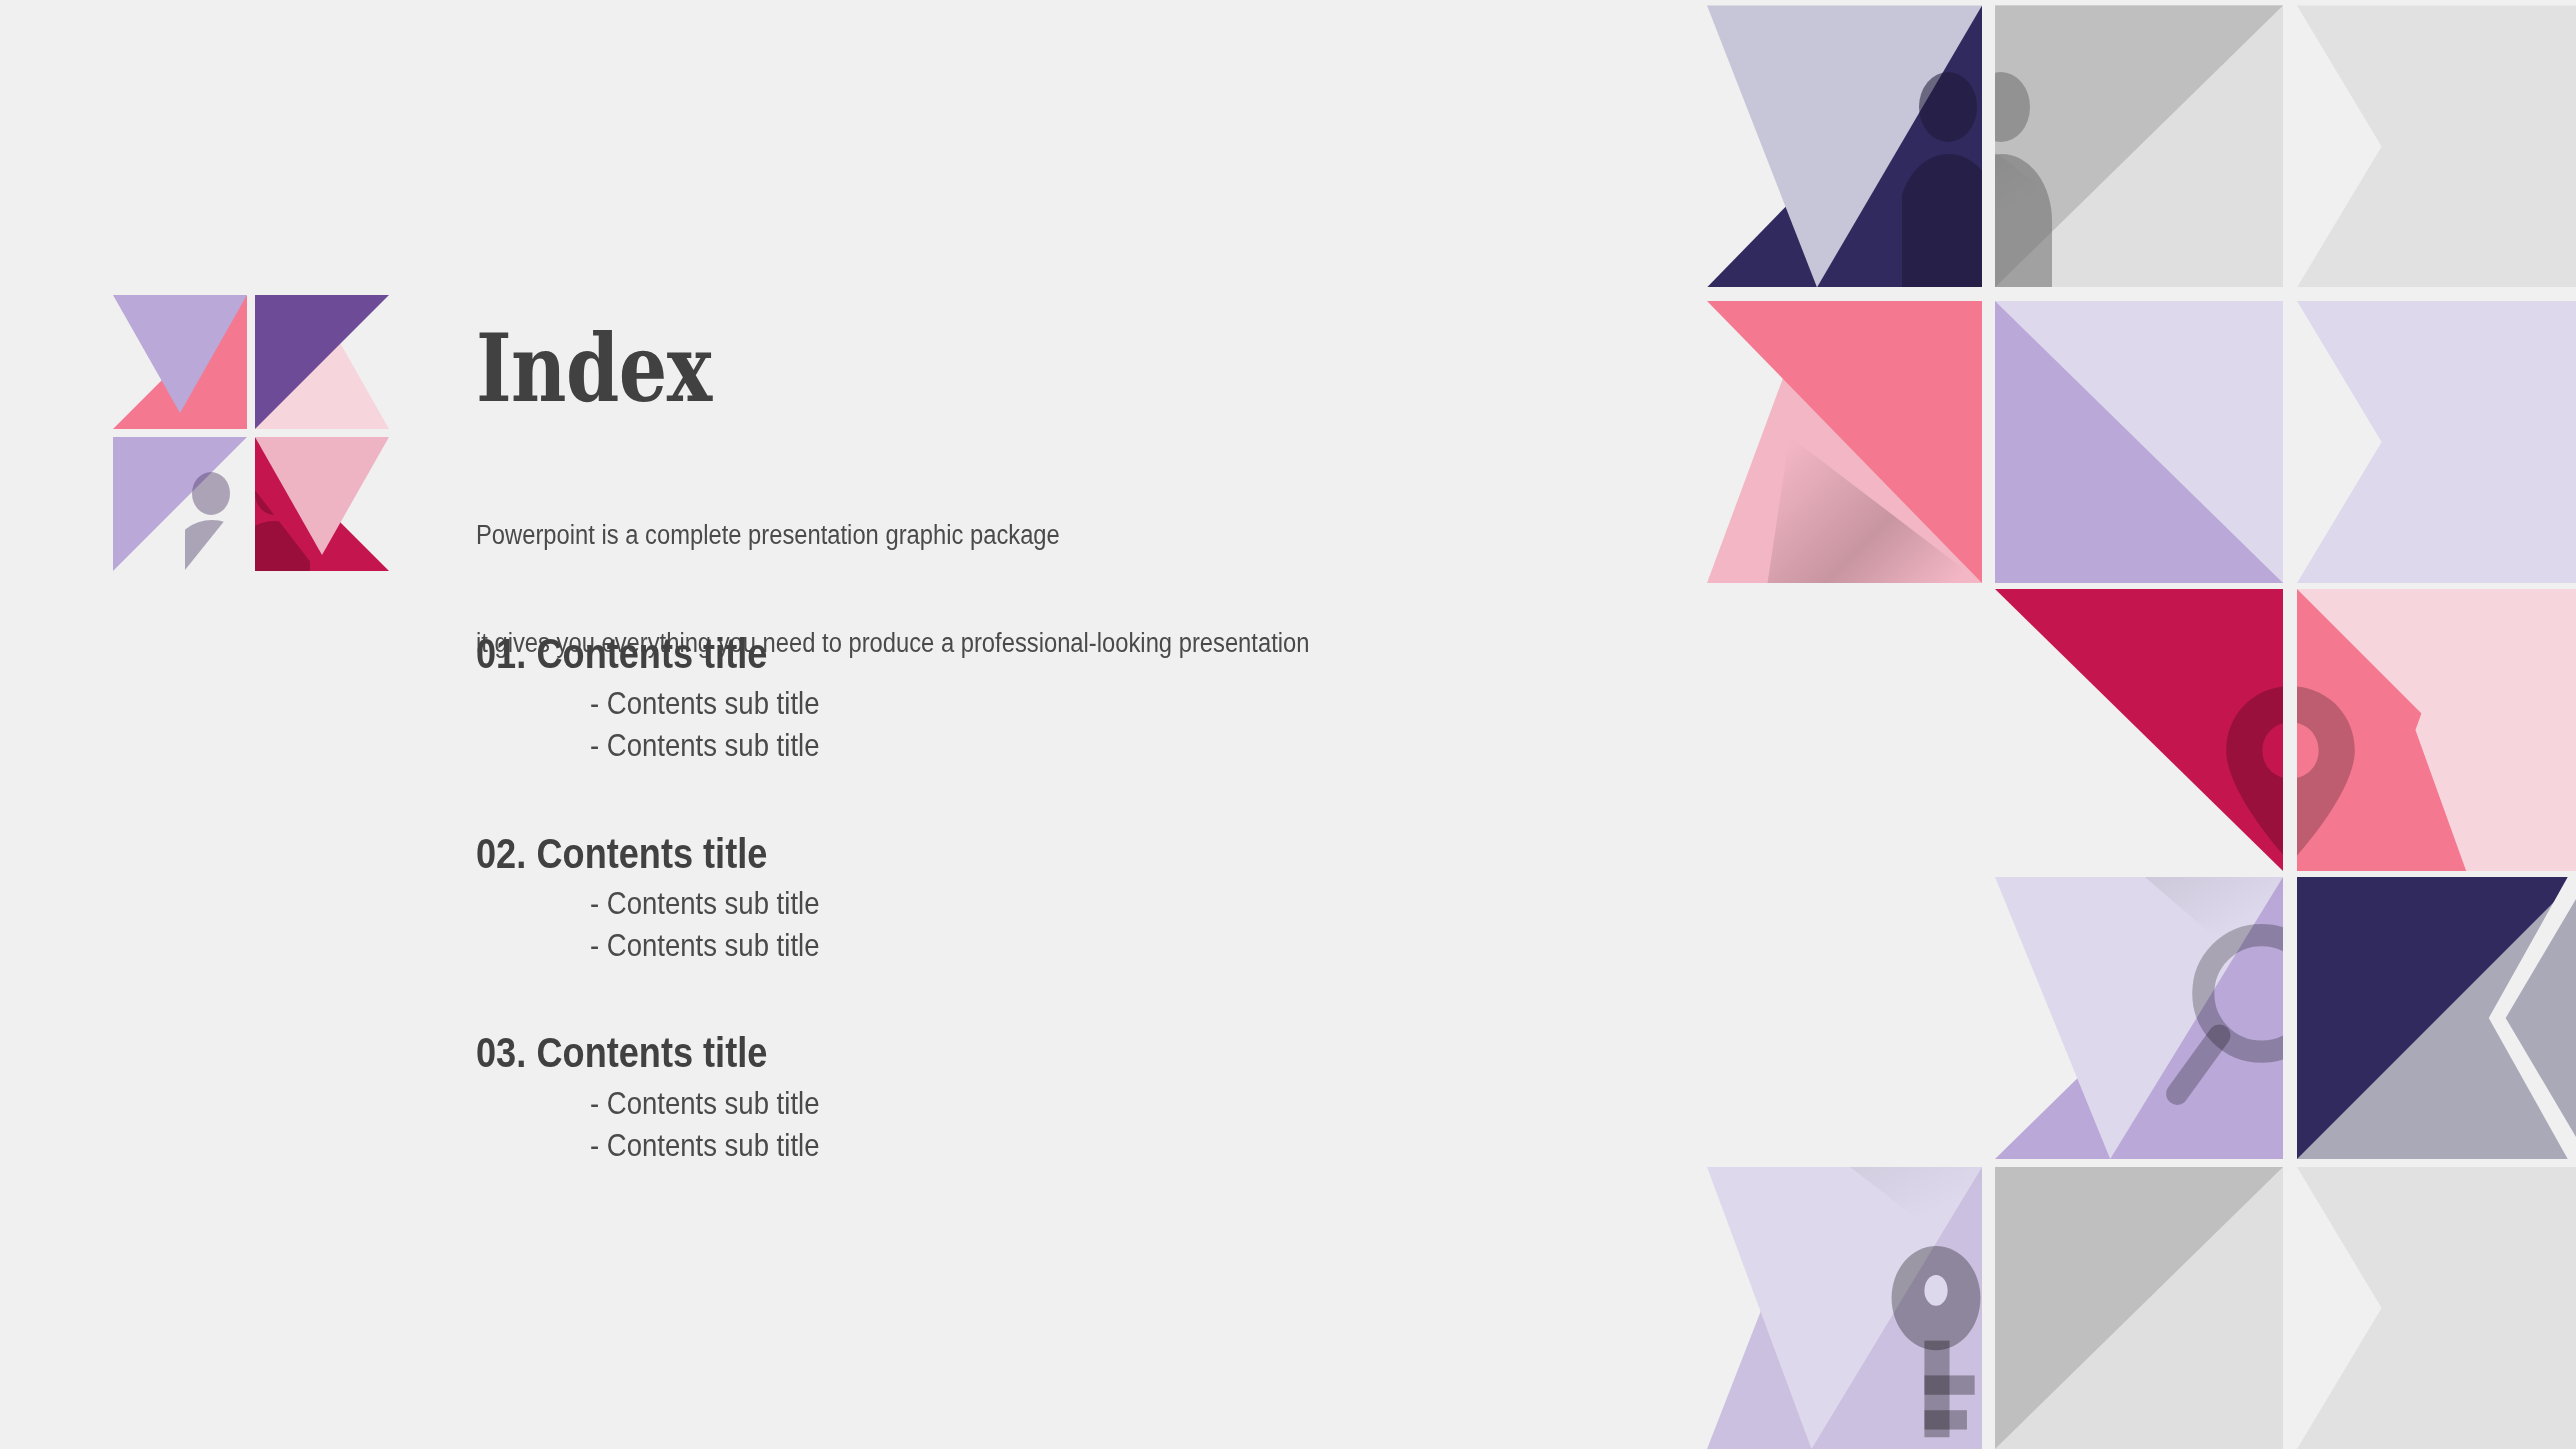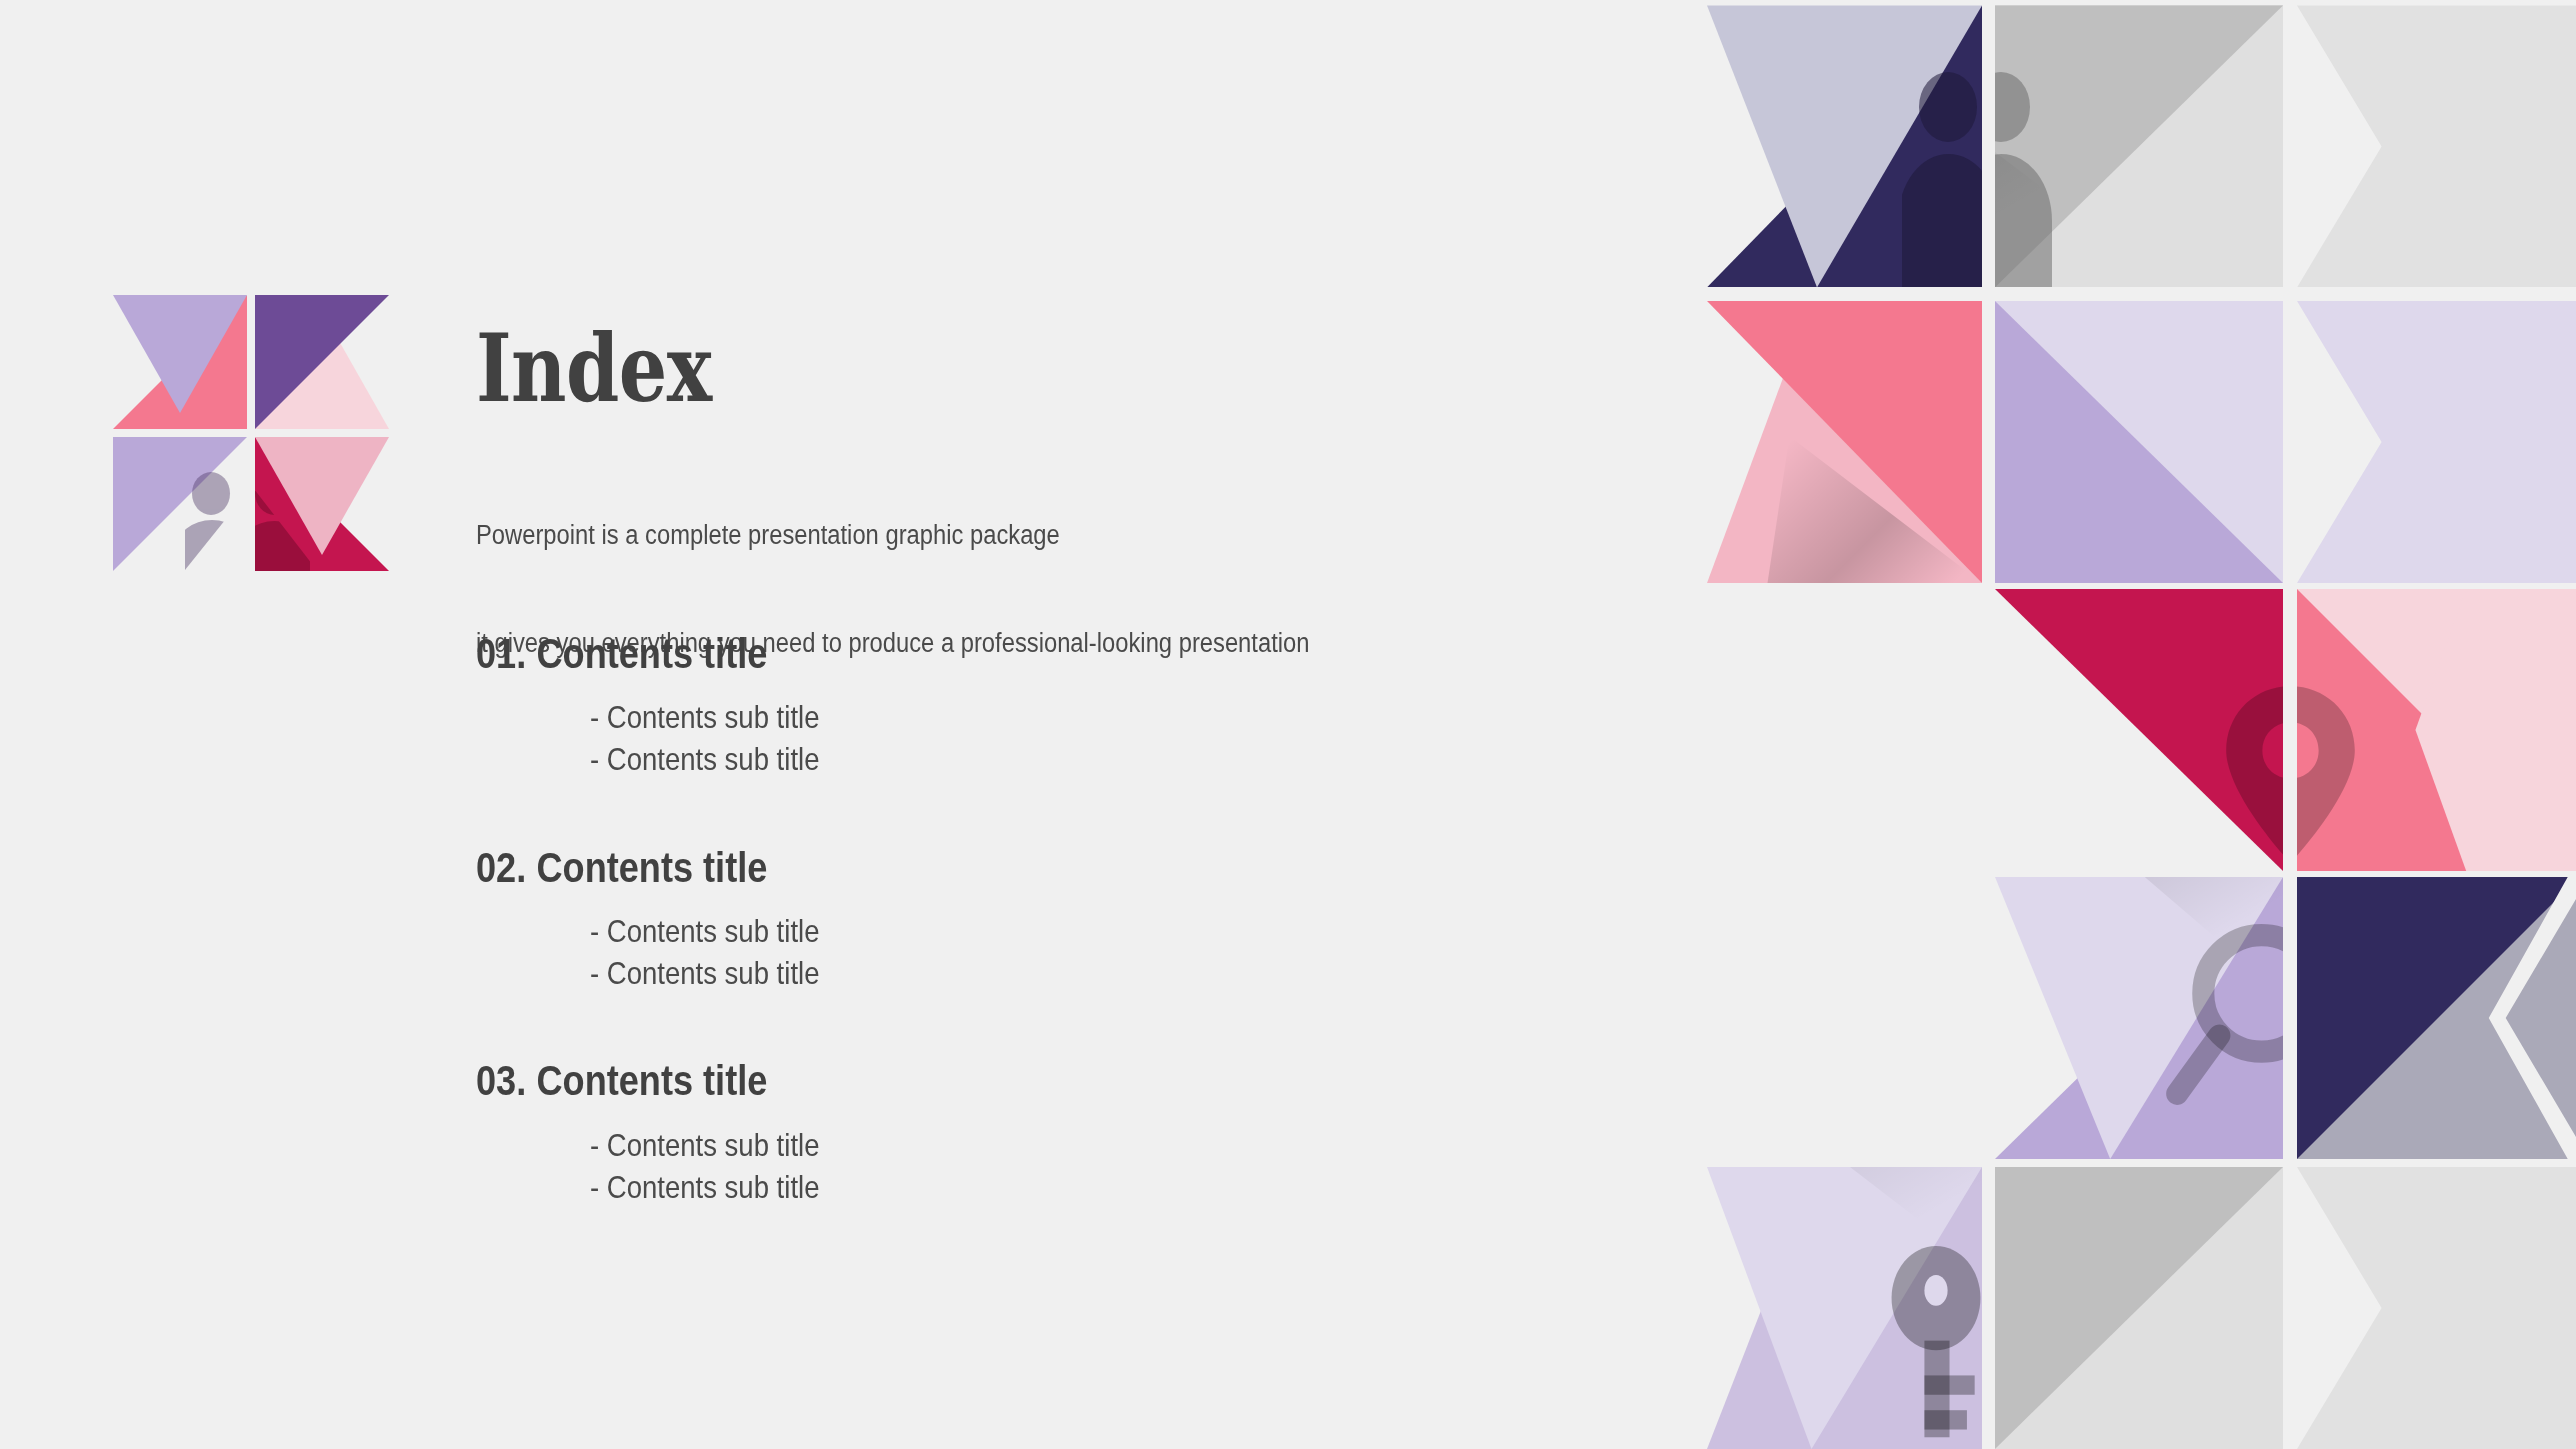--- a/index.html
+++ b/index.html
@@ -38,21 +38,21 @@
     transform:scaleX(0.88);transform-origin:left top;
     white-space:pre;
   }
   #contents{position:absolute;left:476px;top:631px;width:939px;}
   .item{margin-bottom:64px;}
   .item-head{
     font-size:42px;font-weight:bold;color:#414141;line-height:1.1;
     transform:scaleX(0.86);transform-origin:left top;white-space:nowrap;
   }
   .item-head .num{margin-right:12px;}
-  .subs{margin-top:19px;padding-left:114px;}
+  .subs{margin-top:5px;padding-left:114px;}
   .sub{
     font-size:32px;color:#4a4a4a;line-height:1.32;
     transform:scaleX(0.86);transform-origin:left top;white-space:nowrap;
   }
 
   
   #pattern{position:absolute;left:1707px;top:0px;width:869px;height:1449px;}
   .pcell{position:absolute;overflow:hidden;}
   .shape{position:absolute;width:100%;height:100%;}
   

